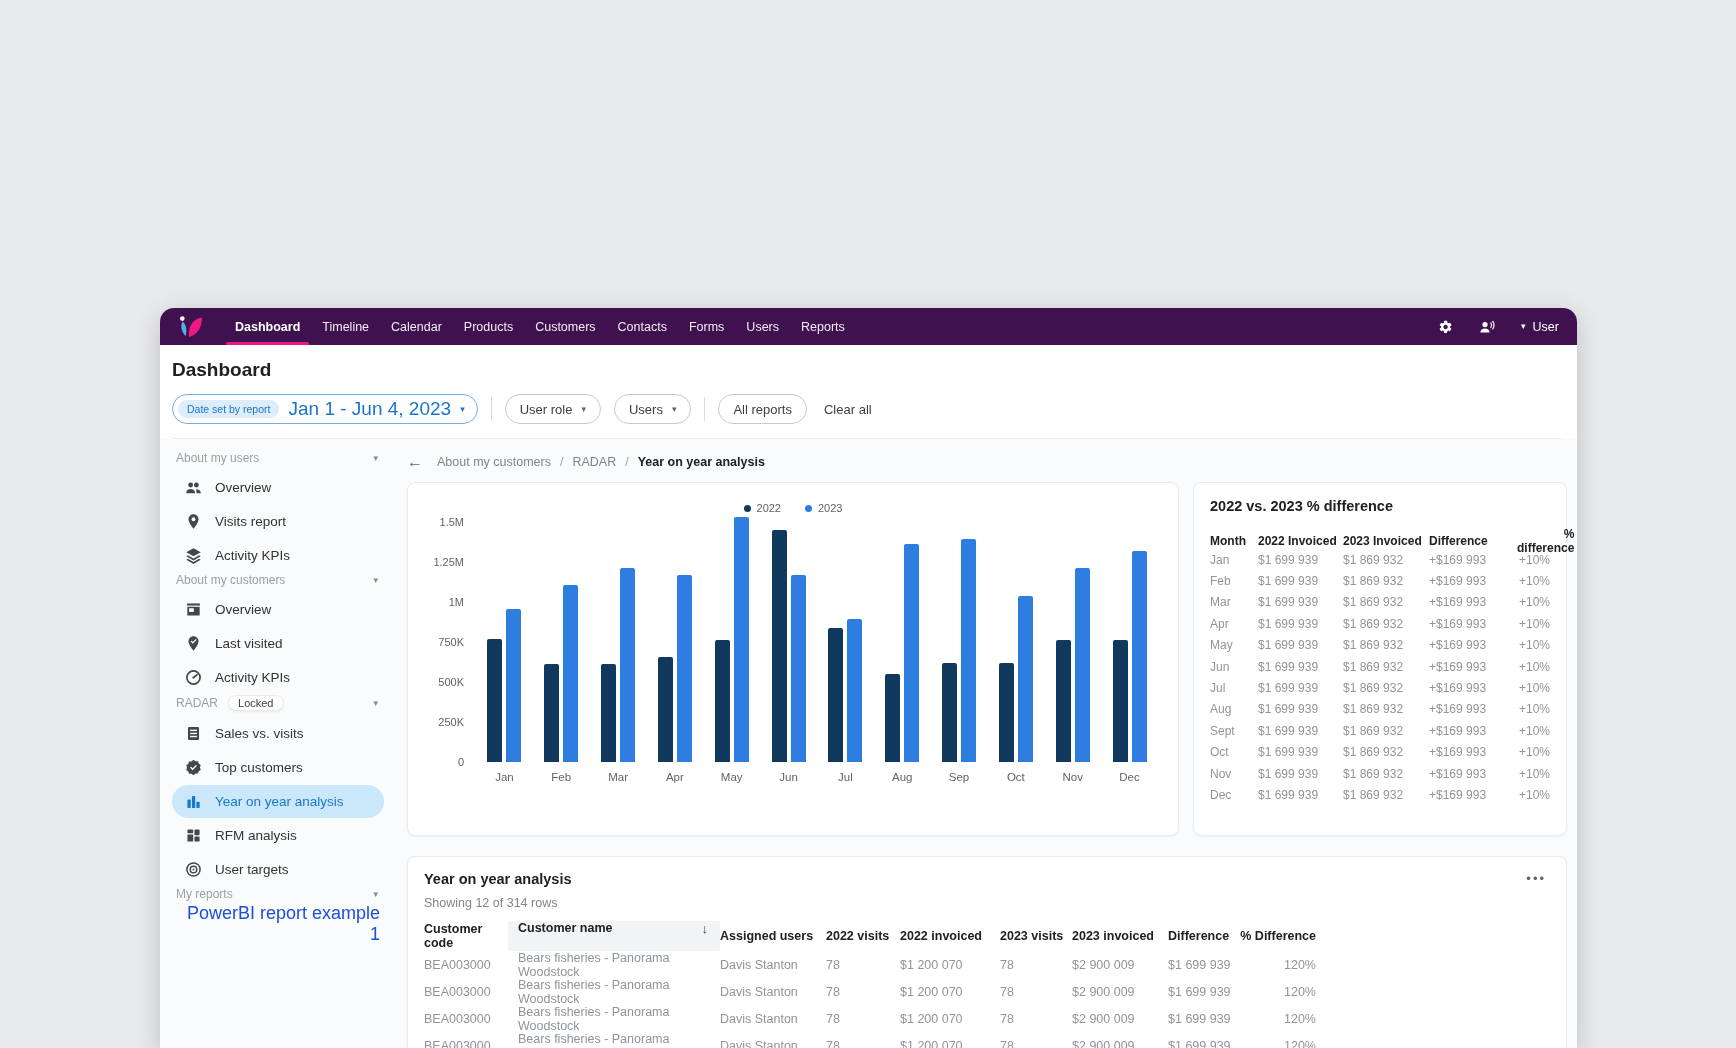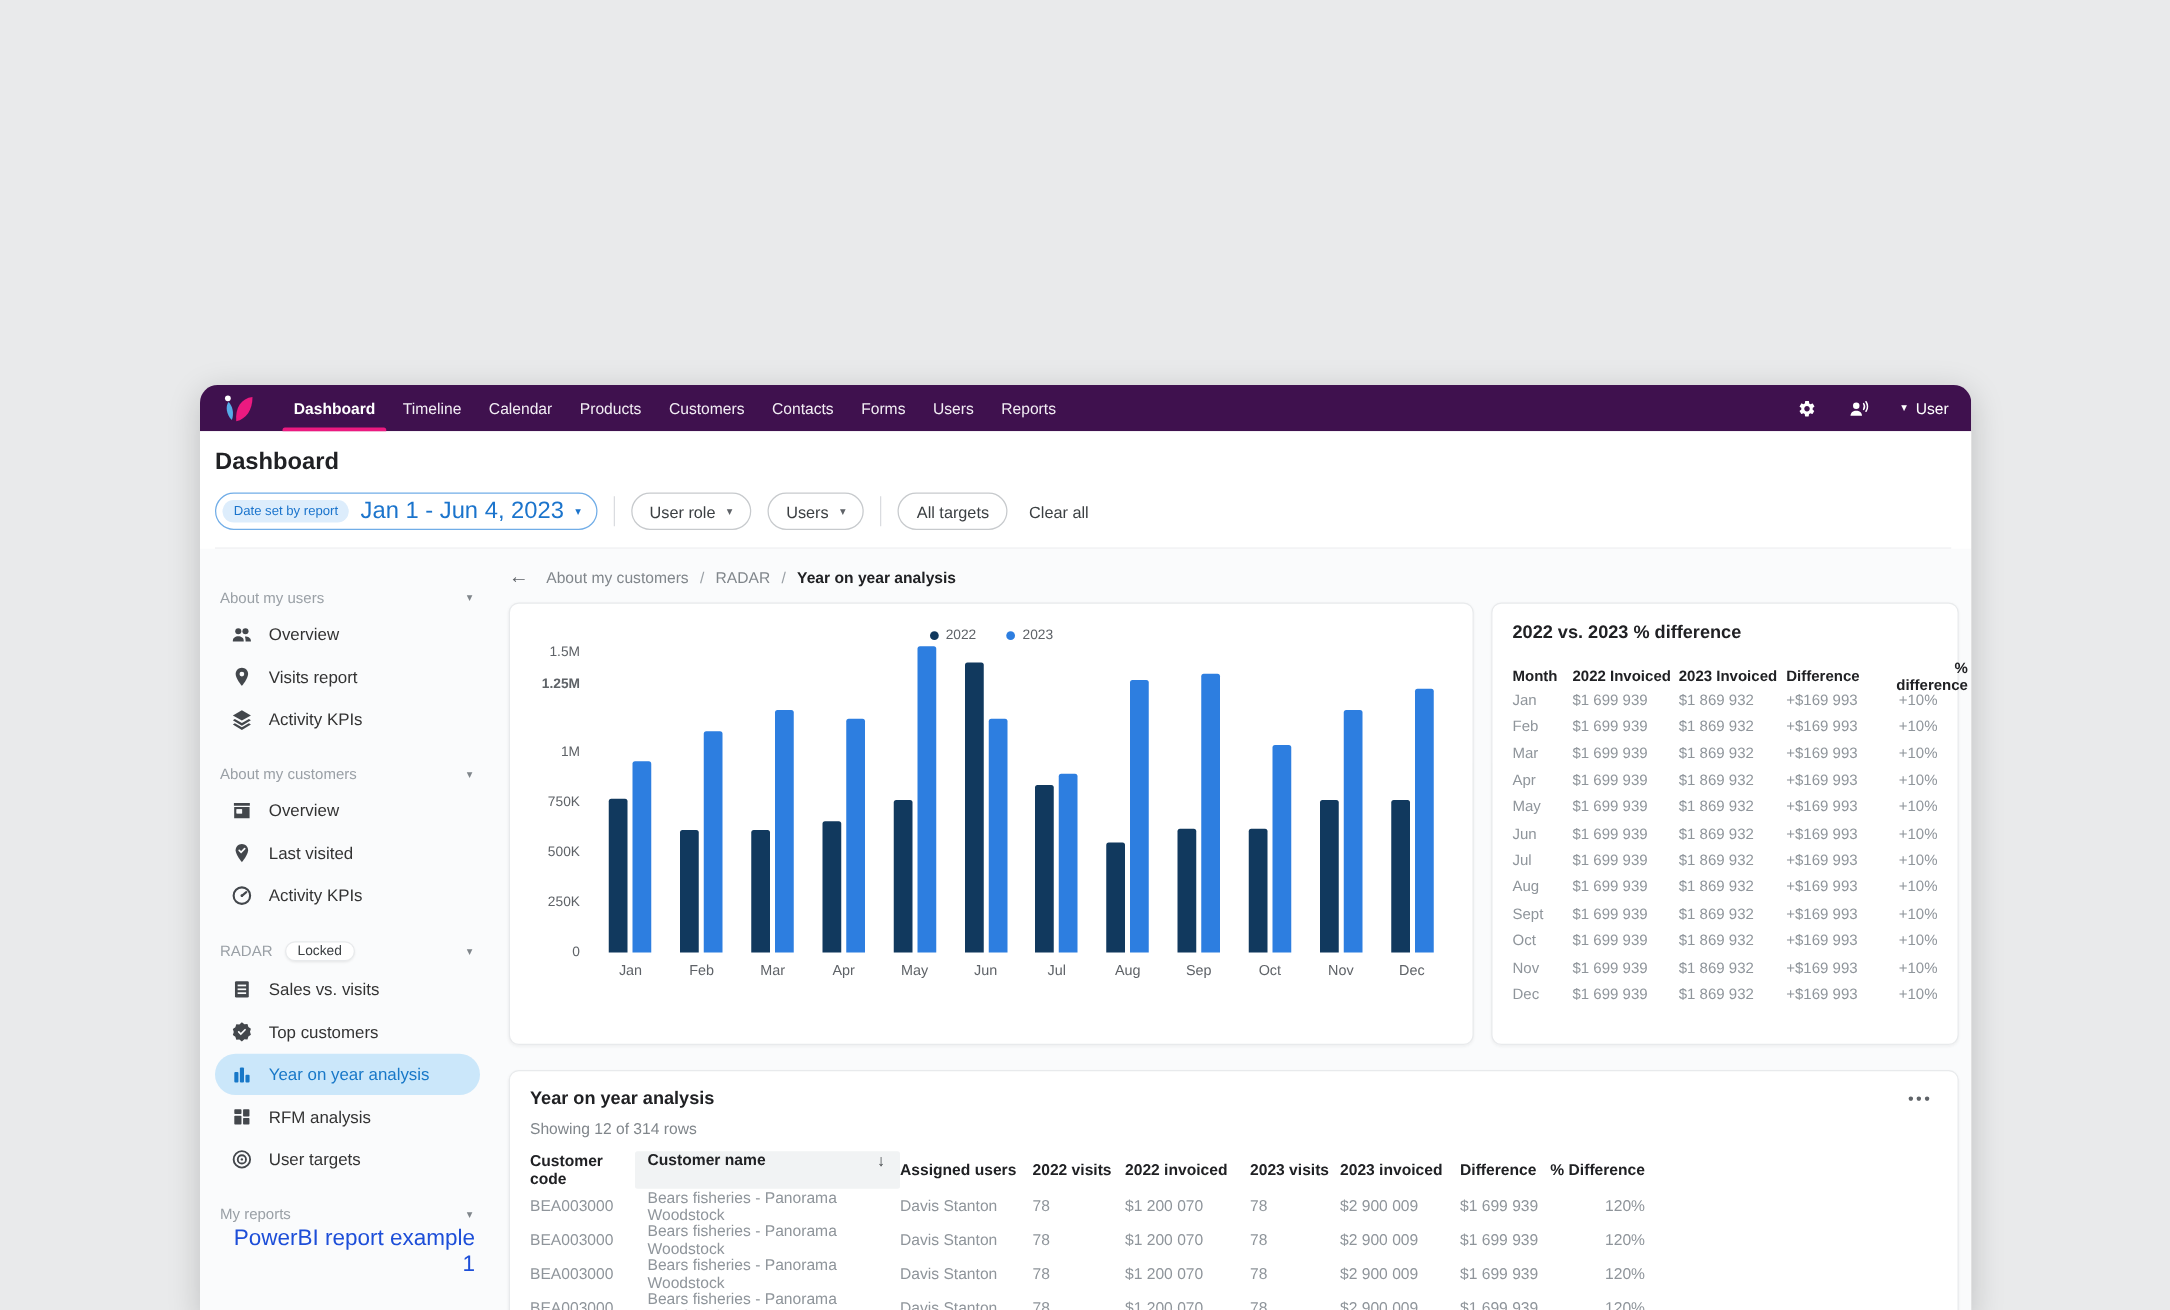--- a/index.html
+++ b/index.html
@@ -53,21 +53,21 @@
     font-size:13px; color:#3C4043; cursor:pointer; white-space:nowrap;
   }
   .pill .caret { color:#5F6368; }
   .vdiv { width:1px; height:24px; background:#DADCE0; flex:none; }
   .clear-all { font-size:13px; color:#3C4043; cursor:pointer; padding:0 4px; }
   
   .body { flex:1; display:flex; background:#FAFBFC; overflow:hidden; }
   .sidebar { width:234px; flex:none; padding:12px 10px 0 12px; }
   .section-head {
     display:flex; align-items:center; color:#9AA0A6; font-size:12px;
-    padding:0 6px 0 4px; margin:20px 0 6px; cursor:pointer;
+    padding:0 6px 0 4px; margin:0 0 6px; cursor:pointer;
   }
   .section-head .caret { margin-left:auto; color:#80868B; }
   .locked-chip {
     margin-left:10px; background:#fff; border:1px solid #E8EAEC; border-radius:10px;
     box-shadow:0 1px 2px rgba(0,0,0,.07); font-size:11px; color:#3C4043; padding:1px 9px;
   }
   .side-item {
     height:33px; display:flex; align-items:center; gap:13px; padding:0 10px 0 13px;
     border-radius:17px; font-size:13.5px; color:#333; cursor:pointer; margin-bottom:1px;
   }
@@ -188,21 +188,21 @@
         <div class="pill">
           <span>User role</span>
           <span class="caret">▾</span>
         </div>
         <div class="pill">
           <span>Users</span>
           <span class="caret">▾</span>
         </div>
         <div class="vdiv"></div>
         <div class="pill">
-          <span>All targets</span>
+          <span>All reports</span>
         </div>
         <span class="clear-all">Clear all</span>
       </div>
     </div>
 
     <div class="body">
       <div class="sidebar">
           <div class="section-head">
             <span>About my users</span>
             <span class="caret">▾</span>
@@ -354,21 +354,21 @@
                   <span>2022</span>
                 </span>
                 <span class="legend-item">
                   <span class="legend-dot" style="background: rgb(45, 126, 224);"></span>
                   <span>2023</span>
                 </span>
               </div>
             <div class="chart-area">
               <div class="yaxis" id="yaxis">
                   <span class="ytick" style="top: -6px;">1.5M</span>
-                  <span class="ytick" style="top: 19px; font-weight: bold;">1.25M</span>
+                  <span class="ytick" style="top: 34px;">1.25M</span>
                   <span class="ytick" style="top: 74px;">1M</span>
                   <span class="ytick" style="top: 114px;">750K</span>
                   <span class="ytick" style="top: 154px;">500K</span>
                   <span class="ytick" style="top: 194px;">250K</span>
                   <span class="ytick" style="top: 234px;">0</span>
                 </div>
               <div class="groups" id="groups">
                   <div class="group">
                     <div class="bars">
                       <div class="bar" style="height: 123px; background: rgb(17, 57, 94);"></div>

